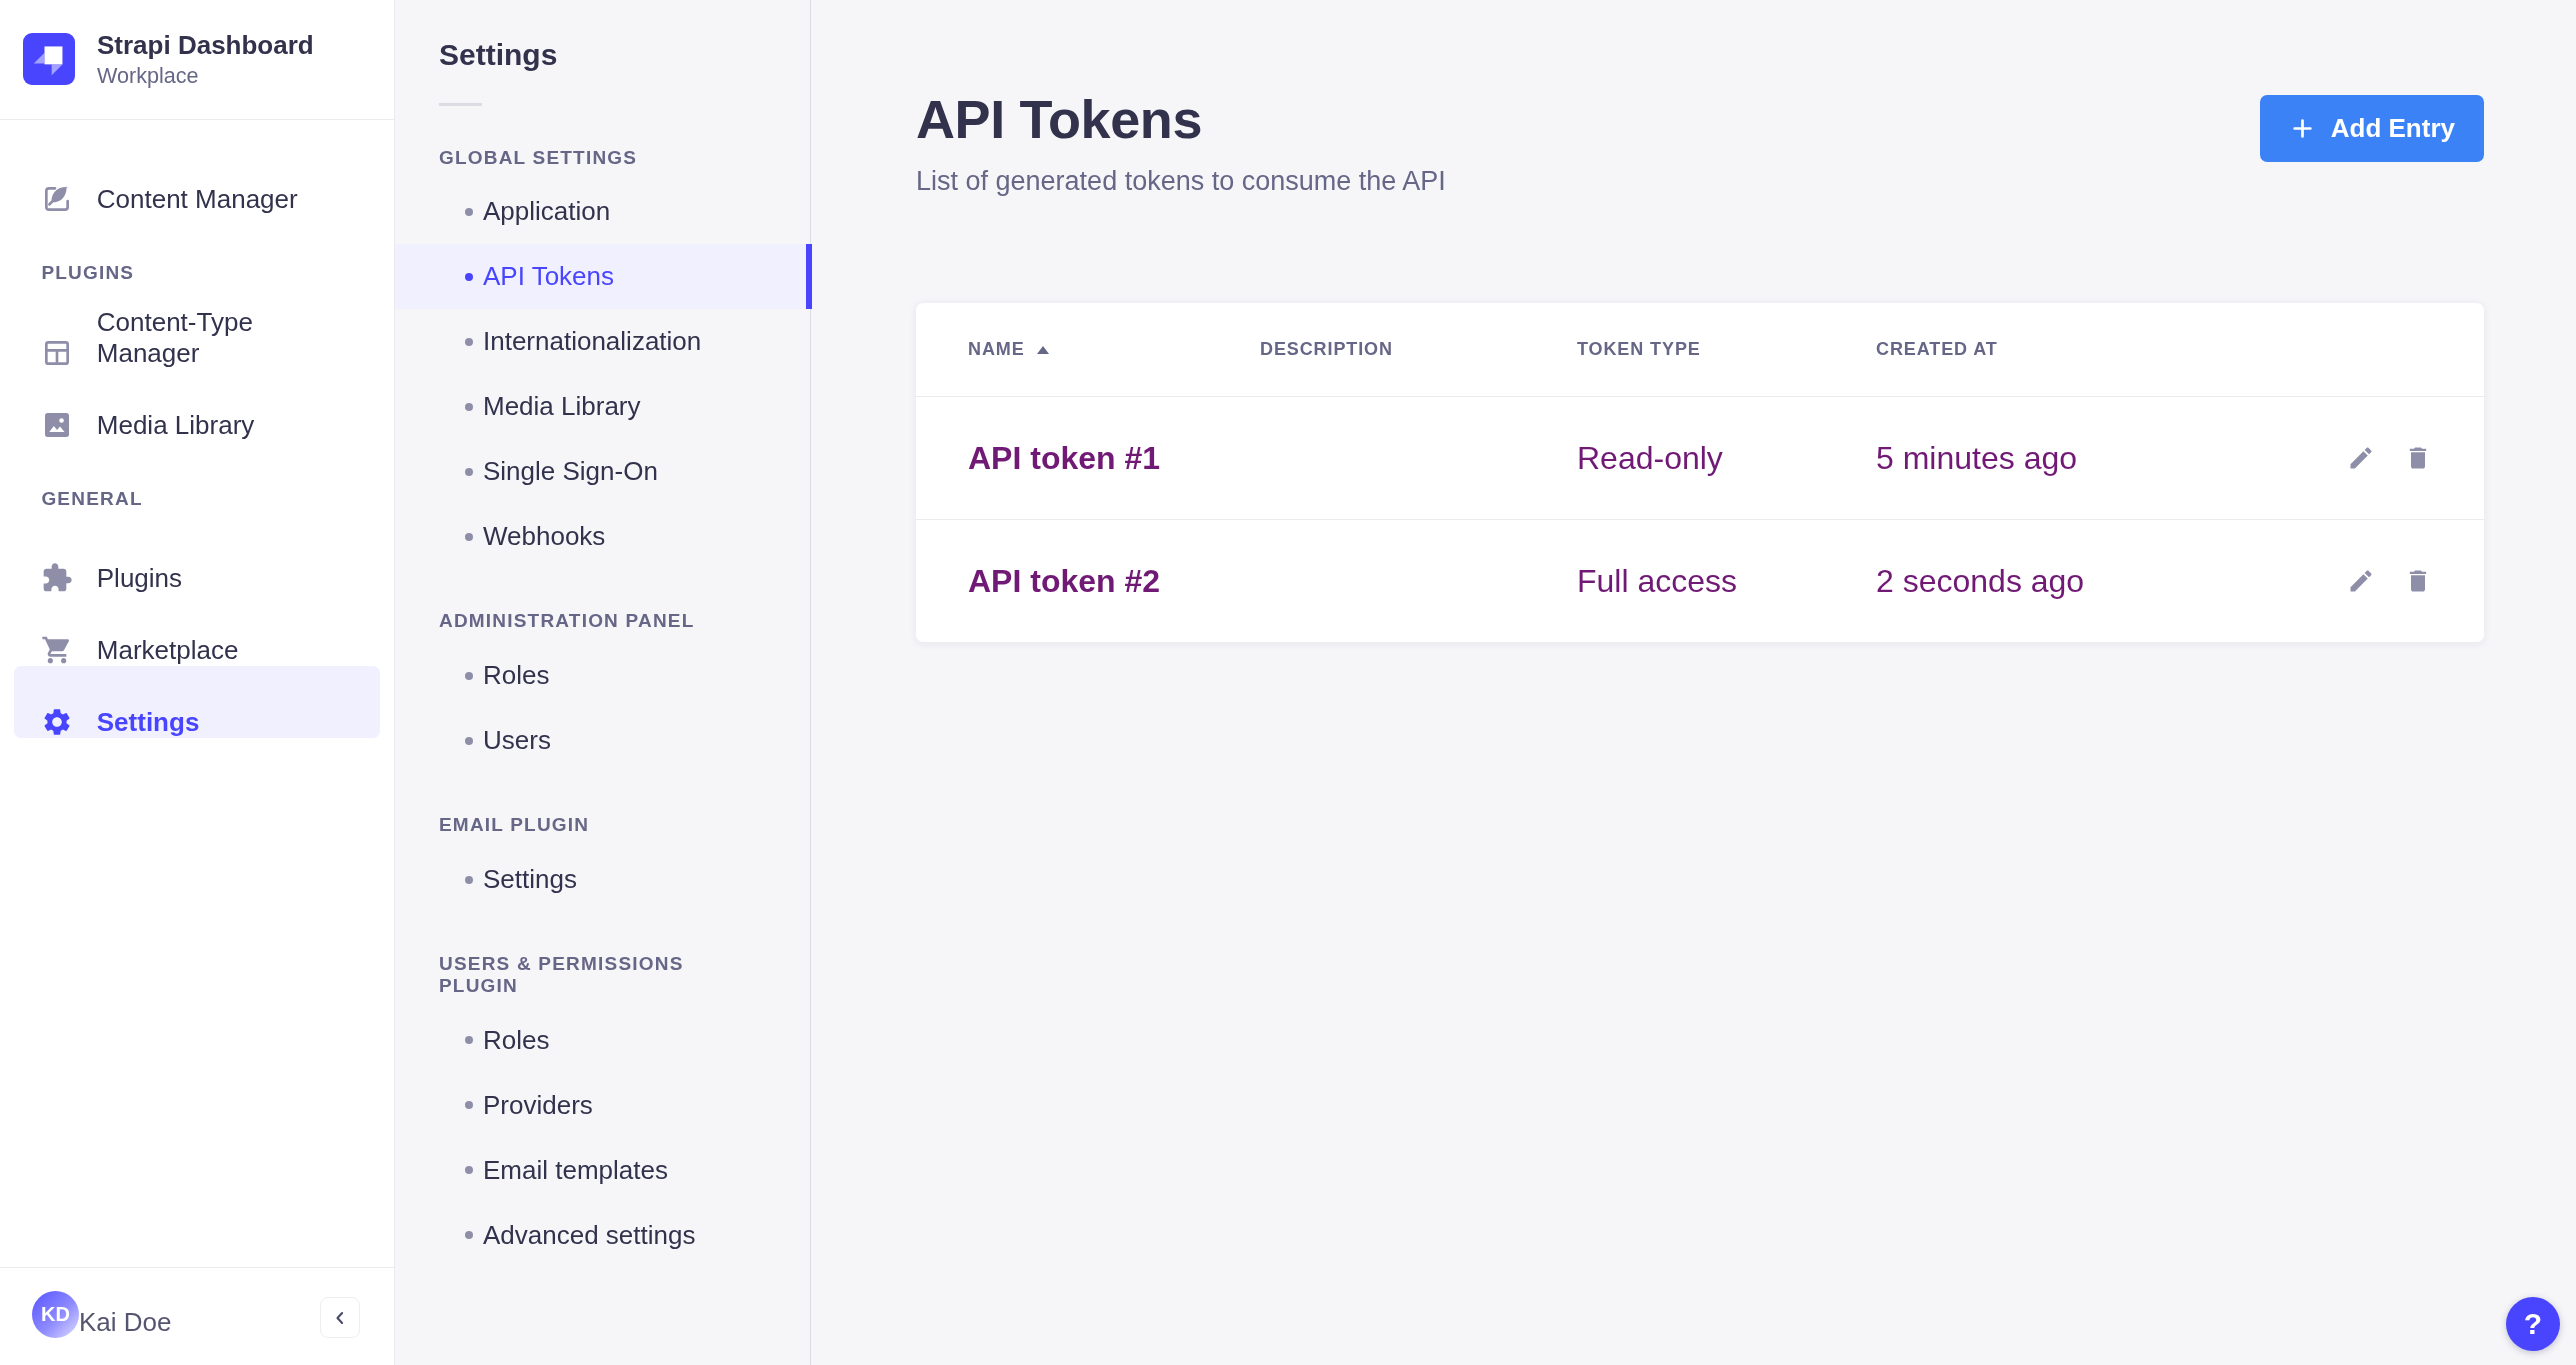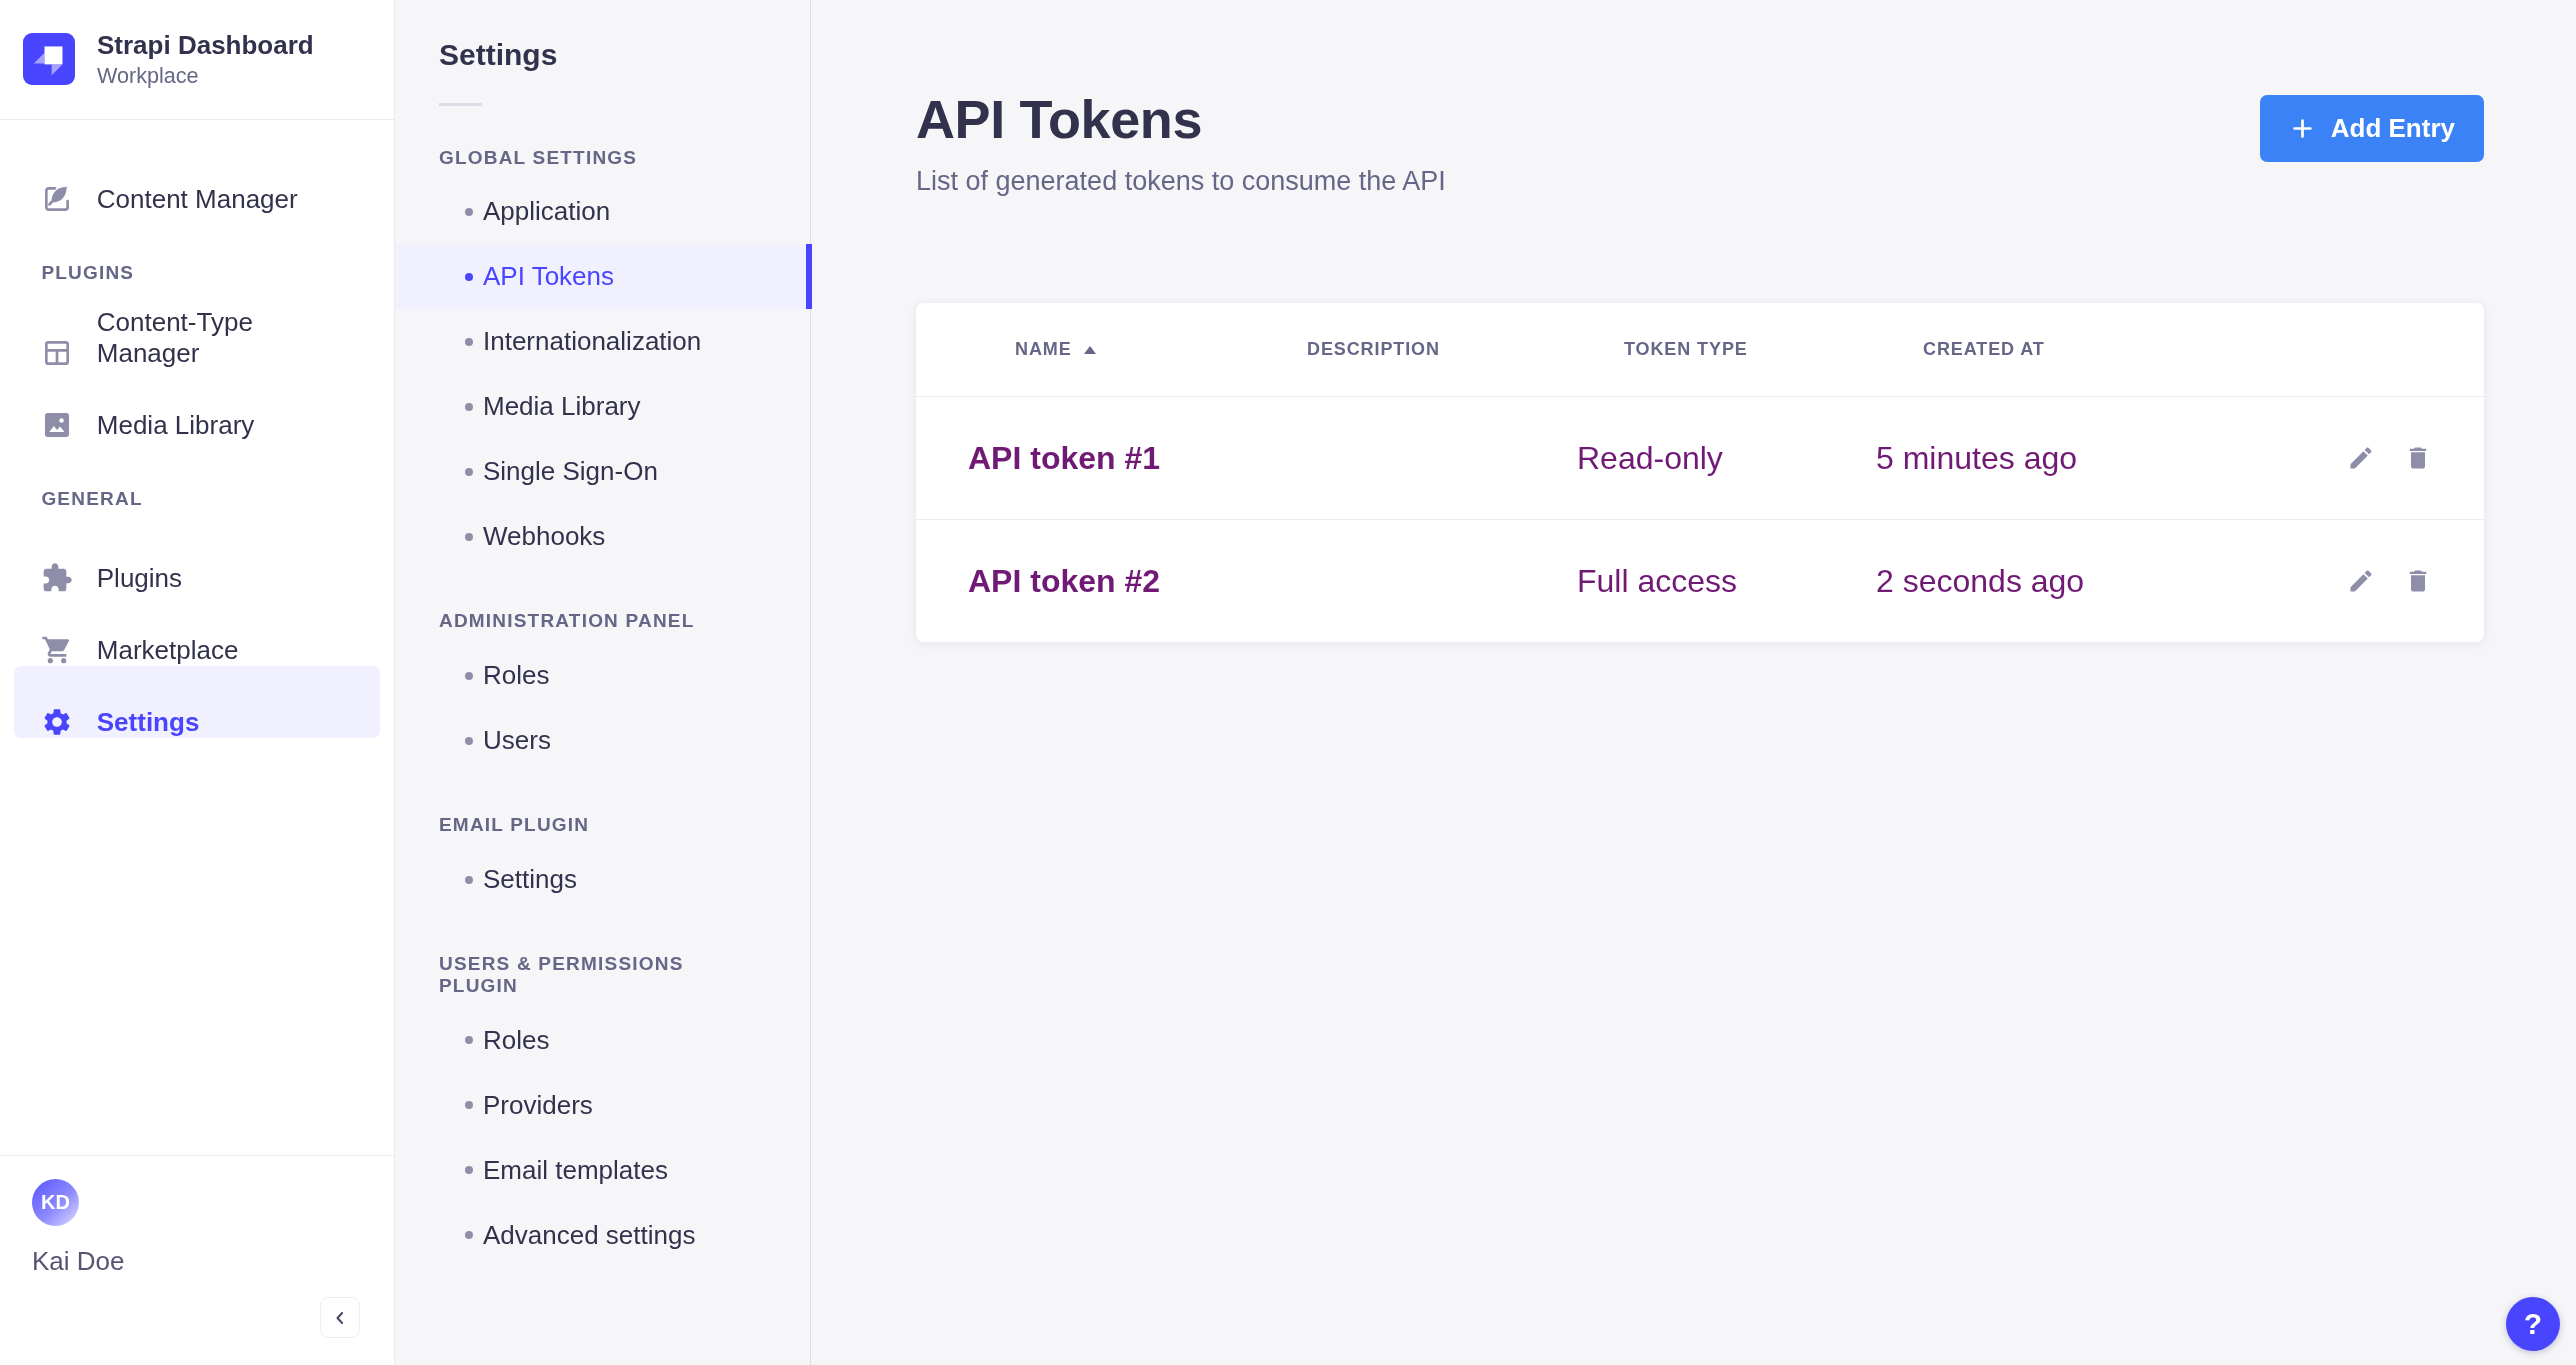--- a/index.html
+++ b/index.html
@@ -35,23 +35,22 @@
   }
   .nav-item svg { width:32px; height:32px; flex:none; }
   .nav-item.active { background:#f0f0ff; color:#4945ff; font-weight:600; }
   .nav-section-label {
     font-size:19px; font-weight:700; letter-spacing:1.2px;
     color:#666687; margin:47px 0 12.6px 27px;
   }
 
   .sidebar-footer {
     border-top:1.8px solid #eaeaef;
-    display:flex; align-items:flex-start; gap:20px;
+    display:flex; align-items:flex-end; 
     padding:23.4px 34px 27px 32px;
-    flex-direction:column;
   }
   .avatar {
     width:47px; height:47px; border-radius:50%;
     background:linear-gradient(135deg,#5753ff 0%,#8d8aff 55%,#e0dfff 100%);
     color:#ffffff; font-size:20px; font-weight:700;
     display:flex; align-items:center; justify-content:center;
     cursor:pointer; flex:none;
   }
   .user-name { font-size:26px; color:#555571; }
   .collapse-btn {
@@ -102,21 +101,21 @@
 
   .card {
     margin-top:106px; background:#ffffff; border-radius:7.2px;
     box-shadow:0 1.8px 9px rgba(33,33,82,0.08);
   }
   .trow {
     display:grid;
     grid-template-columns:292px 317px 299px 1fr auto;
     align-items:center; padding:0 52px;
   }
-  .thead { height:93px;margin-left:47px; }
+  .thead { height:93px; }
   .th {
     font-size:18px; font-weight:700; letter-spacing:0.9px;
     color:#666687; display:flex; align-items:center; gap:12.6px; cursor:pointer;
   }
   .sort-asc {
     width:0; height:0;
     border-left:6.3px solid transparent; border-right:6.3px solid transparent;
     border-bottom:8px solid #666687;
   }
   .tr { height:123px; border-top:1.8px solid #eaeaef; cursor:pointer; }

